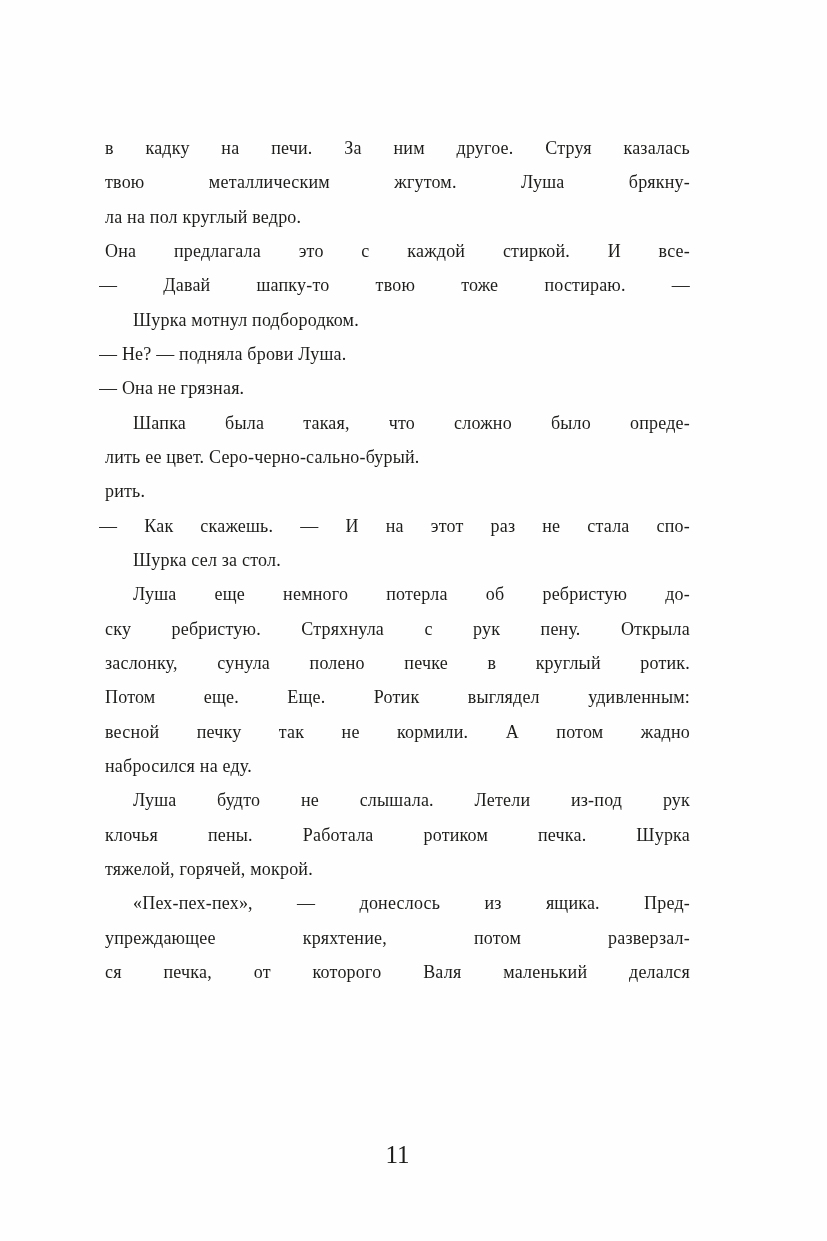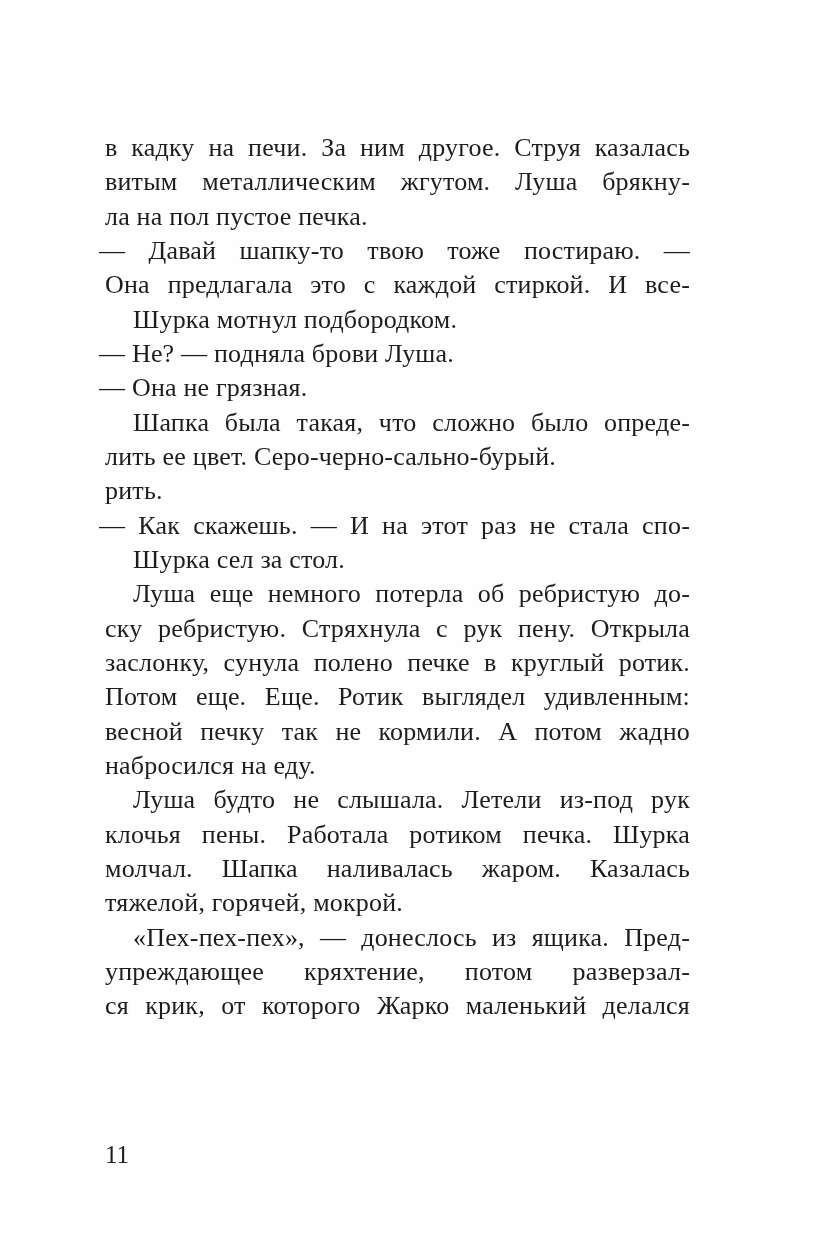--- a/index.html
+++ b/index.html
@@ -22,21 +22,21 @@
     position: absolute;
     inset: 0;
   }
   .text-block {
     position: absolute;
     left: 105px;
     top: 131px;
     width: 585px;
   }
   .line {
-    font-size: 26px;
+    font-size: 18px;
     line-height: 34.33px;
     color: var(--text);
     text-align: justify;
     text-align-last: justify;
     white-space: nowrap;
     overflow: hidden;
     letter-spacing: 0.2px;
   }
   .line.end {
     text-align-last: left;
@@ -45,52 +45,51 @@
     padding-left: 28px;
   }
   .line.dash {
     margin-left: -6px;
   }
   .page-number {
     position: absolute;
     left: 105px;
     top: 1138px;
     width: 585px;
-    text-align: left;
+    text-align: center;
     font-size: 25px;
     line-height: 34px;
     color: var(--text);
   }
 </style>
 </head>
 <body>
 
 <div class="page">
   <div class="text-block">
       <div class="line">в кадку на печи. За ним другое. Струя казалась</div>
-      <div class="line">витым металлическим жгутом. Луша брякну-</div>
-      <div class="line end">ла на пол пустое печка.</div>
+      <div class="line">твою металлическим жгутом. Луша брякну-</div>
+      <div class="line end">ла на пол круглый ведро.</div>
+      <div class="line">Она предлагала это с каждой стиркой. И все-</div>
       <div class="line dash">— Давай шапку-то твою тоже постираю. —</div>
-      <div class="line">Она предлагала это с каждой стиркой. И все-</div>
       <div class="line indent end">Шурка мотнул подбородком.</div>
       <div class="line dash end">— Не? — подняла брови Луша.</div>
       <div class="line dash end">— Она не грязная.</div>
       <div class="line indent">Шапка была такая, что сложно было опреде-</div>
       <div class="line end">лить ее цвет. Серо-черно-сально-бурый.</div>
       <div class="line end">рить.</div>
       <div class="line dash">— Как скажешь. — И на этот раз не стала спо-</div>
       <div class="line indent end">Шурка сел за стол.</div>
       <div class="line indent">Луша еще немного потерла об ребристую до-</div>
       <div class="line">ску ребристую. Стряхнула с рук пену. Открыла</div>
       <div class="line">заслонку, сунула полено печке в круглый ротик.</div>
       <div class="line">Потом еще. Еще. Ротик выглядел удивленным:</div>
       <div class="line">весной печку так не кормили. А потом жадно</div>
       <div class="line end">набросился на еду.</div>
       <div class="line indent">Луша будто не слышала. Летели из-под рук</div>
       <div class="line">клочья пены. Работала ротиком печка. Шурка</div>
-      <div class="line">молчал. Шапка наливалась жаром. Казалась</div>
       <div class="line end">тяжелой, горячей, мокрой.</div>
       <div class="line indent">«Пех-пех-пех», — донеслось из ящика. Пред-</div>
       <div class="line">упреждающее кряхтение, потом разверзал-</div>
-      <div class="line">ся крик, от которого Жарко маленький делался</div>
+      <div class="line">ся печка, от которого Валя маленький делался</div>
     </div>
   <div class="page-number">11</div>
 </div>
 
 </body></html>

